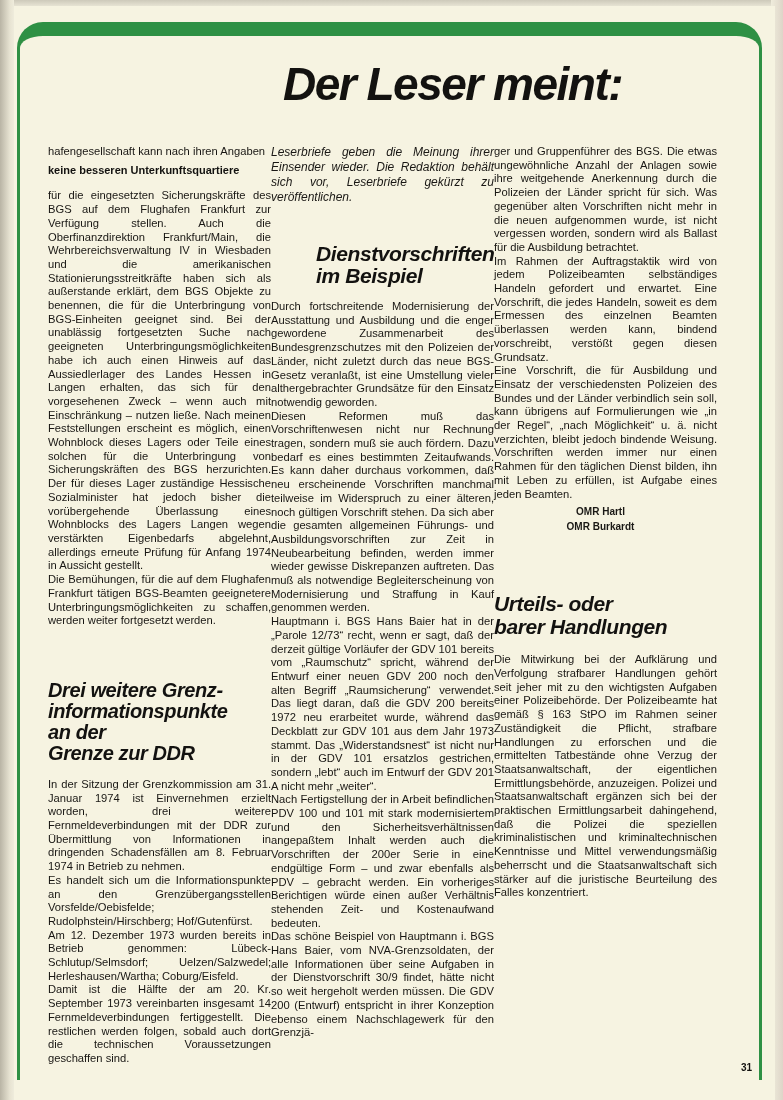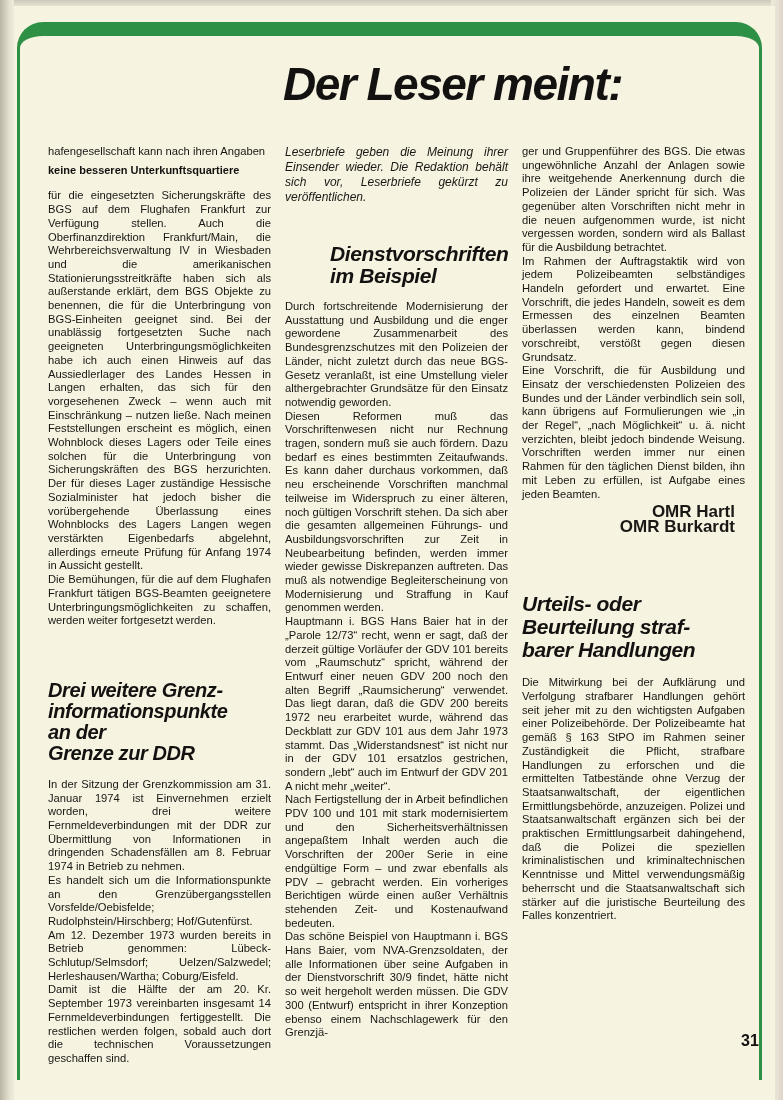--- a/index.html
+++ b/index.html
@@ -23,21 +23,21 @@
     border-style:solid;border-color:var(--green);
     border-top-width:14px;border-left-width:3px;border-right-width:3px;border-bottom:0;
     border-radius:26px 26px 0 0;pointer-events:none;}
   .title{
     position:absolute;left:283px;top:60px;margin:0;
     font-size:46px;line-height:1.05;font-weight:bold;font-style:italic;
     letter-spacing:-1.5px;color:#131210;white-space:nowrap;
   }
   .columns{
     position:absolute;left:48px;top:145px;width:697px;height:940px;
-    display:flex;gap:14px;overflow:hidden;
+    display:flex;overflow:hidden;
   }
   .col{width:223px;flex:0 0 223px;}
   p{margin:0;}
   .body{
     font-size:11.2px;line-height:13.7px;text-align:justify;
     hyphens:auto;-webkit-hyphens:auto;overflow-wrap:break-word;
     color:#181613;
   }
   .subhead{
     font-size:11px;line-height:13.7px;font-weight:bold;
@@ -48,25 +48,25 @@
     hyphens:auto;-webkit-hyphens:auto;color:#1a1815;
   }
   .arthead{
     margin:0;font-weight:bold;font-style:italic;color:#131210;
     font-size:20px;line-height:21px;letter-spacing:-0.4px;
   }
   .arthead span{display:block;}
   .arthead-left{margin-top:52px;margin-bottom:14px;}
   .arthead-mid{margin-top:38px;margin-bottom:13px;font-size:21px;line-height:22px;margin-left:45px;}
   .arthead-right{margin-top:58px;margin-bottom:15px;font-size:21px;line-height:23px;}
-  .sig-block{margin-top:4px;text-align:right;padding-right:10px;
-    font-size:17px;line-height:14.5px;font-weight:bold;color:#1a1815;}
+  .sig-block{margin-top:4px;text-align:center;padding-right:10px;
+    font-size:10px;line-height:14.5px;font-weight:bold;color:#1a1815;}
   .sig-inline{float:right;font-weight:normal;padding-left:8px;}
-  .pagenum{position:absolute;left:741px;top:1032px;
-    font-size:16px;font-weight:bold;color:#131210;text-align:right;}
+  .pagenum{position:absolute;left:741px;top:1062px;
+    font-size:10px;font-weight:bold;color:#131210;text-align:right;}
 </style>
 </head>
 <body>
 
 <div class="edge-top"></div>
 <div class="edge-right"></div>
 <div class="paper"></div>
 <div class="edge-left"></div>
 <div class="frame"></div>
 
@@ -98,35 +98,34 @@
     <p class="intro">Leserbriefe geben die Meinung ihrer Einsender wieder. Die Redaktion behält sich vor, Leserbriefe gekürzt zu veröffentlichen.</p>
 
     <h2 class="arthead arthead-mid">
       <span>Dienstvorschriften</span>
       <span>im Beispiel</span>
     </h2>
     <p class="body">Durch fortschreitende Modernisierung der Ausstattung und Ausbildung und die enger gewordene Zusammenarbeit des Bundesgrenzschutzes mit den Polizeien der Länder, nicht zuletzt durch das neue BGS-Gesetz veranlaßt, ist eine Umstellung vieler althergebrachter Grundsätze für den Einsatz notwendig geworden.</p>
     <p class="body">Diesen Reformen muß das Vorschriftenwesen nicht nur Rechnung tragen, sondern muß sie auch fördern. Dazu bedarf es eines bestimmten Zeitaufwands. Es kann daher durchaus vorkommen, daß neu erscheinende Vorschriften manchmal teilweise im Widerspruch zu einer älteren, noch gültigen Vorschrift stehen. Da sich aber die gesamten allgemeinen Führungs- und Ausbildungsvorschriften zur Zeit in Neubearbeitung befinden, werden immer wieder gewisse Diskrepanzen auftreten. Das muß als notwendige Begleiterscheinung von Modernisierung und Straffung in Kauf genommen werden.</p>
     <p class="body">Hauptmann i. BGS Hans Baier hat in der „Parole 12/73“ recht, wenn er sagt, daß der derzeit gültige Vorläufer der GDV 101 bereits vom „Raumschutz“ spricht, während der Entwurf einer neuen GDV 200 noch den alten Begriff „Raumsicherung“ verwendet. Das liegt daran, daß die GDV 200 bereits 1972 neu erarbeitet wurde, während das Deckblatt zur GDV 101 aus dem Jahr 1973 stammt. Das „Widerstandsnest“ ist nicht nur in der GDV 101 ersatzlos gestrichen, sondern „lebt“ auch im Entwurf der GDV 201 A nicht mehr „weiter“.</p>
     <p class="body">Nach Fertigstellung der in Arbeit befindlichen PDV 100 und 101 mit stark modernisiertem und den Sicherheitsverhältnissen angepaßtem Inhalt werden auch die Vorschriften der 200er Serie in eine endgültige Form – und zwar ebenfalls als PDV – gebracht werden. Ein vorheriges Berichtigen würde einen außer Verhältnis stehenden Zeit- und Kostenaufwand bedeuten.</p>
-    <p class="body">Das schöne Beispiel von Hauptmann i. BGS Hans Baier, vom NVA-Grenzsoldaten, der alle Informationen über seine Aufgaben in der Dienstvorschrift 30/9 findet, hätte nicht so weit hergeholt werden müssen. Die GDV 300 (Entwurf) entspricht in ihrer Konzeption ebenso einem Nachschlagewerk für den Grenzjä-</p>
+    <p class="body">Das schöne Beispiel von Hauptmann i. BGS Hans Baier, vom NVA-Grenzsoldaten, der alle Informationen über seine Aufgaben in der Dienstvorschrift 30/9 findet, hätte nicht so weit hergeholt werden müssen. Die GDV 200 (Entwurf) entspricht in ihrer Konzeption ebenso einem Nachschlagewerk für den Grenzjä-</p>
   </div>
 
   <div class="col">
     <p class="body">ger und Gruppenführer des BGS. Die etwas ungewöhnliche Anzahl der Anlagen sowie ihre weitgehende Anerkennung durch die Polizeien der Länder spricht für sich. Was gegenüber alten Vorschriften nicht mehr in die neuen aufgenommen wurde, ist nicht vergessen worden, sondern wird als Ballast für die Ausbildung betrachtet.</p>
     <p class="body">Im Rahmen der Auftragstaktik wird von jedem Polizeibeamten selbständiges Handeln gefordert und erwartet. Eine Vorschrift, die jedes Handeln, soweit es dem Ermessen des einzelnen Beamten überlassen werden kann, bindend vorschreibt, verstößt gegen diesen Grundsatz.</p>
     <p class="body">Eine Vorschrift, die für Ausbildung und Einsatz der verschiedensten Polizeien des Bundes und der Länder verbindlich sein soll, kann übrigens auf Formulierungen wie „in der Regel“, „nach Möglichkeit“ u. ä. nicht verzichten, bleibt jedoch bindende Weisung. Vorschriften werden immer nur einen Rahmen für den täglichen Dienst bilden, ihn mit Leben zu erfüllen, ist Aufgabe eines jeden Beamten.</p>
     <div class="sig-block">
       <div>OMR Hartl</div>
       <div>OMR Burkardt</div>
     </div>
 
     <h2 class="arthead arthead-right">
       <span>Urteils- oder</span>
-      <span>Beurteilung straf-</span>
       <span>barer Handlungen</span>
     </h2>
     <p class="body">Die Mitwirkung bei der Aufklärung und Verfolgung strafbarer Handlungen gehört seit jeher mit zu den wichtigsten Aufgaben einer Polizeibehörde. Der Polizeibeamte hat gemäß § 163 StPO im Rahmen seiner Zuständigkeit die Pflicht, strafbare Handlungen zu erforschen und die ermittelten Tatbestände ohne Verzug der Staatsanwaltschaft, der eigentlichen Ermittlungsbehörde, anzuzeigen. Polizei und Staatsanwaltschaft ergänzen sich bei der praktischen Ermittlungsarbeit dahingehend, daß die Polizei die speziellen kriminalistischen und kriminaltechnischen Kenntnisse und Mittel verwendungsmäßig beherrscht und die Staatsanwaltschaft sich stärker auf die juristische Beurteilung des Falles konzentriert.</p>
   </div>
 
 </div>
 
 <div class="pagenum">31</div>
 
 </body></html>

